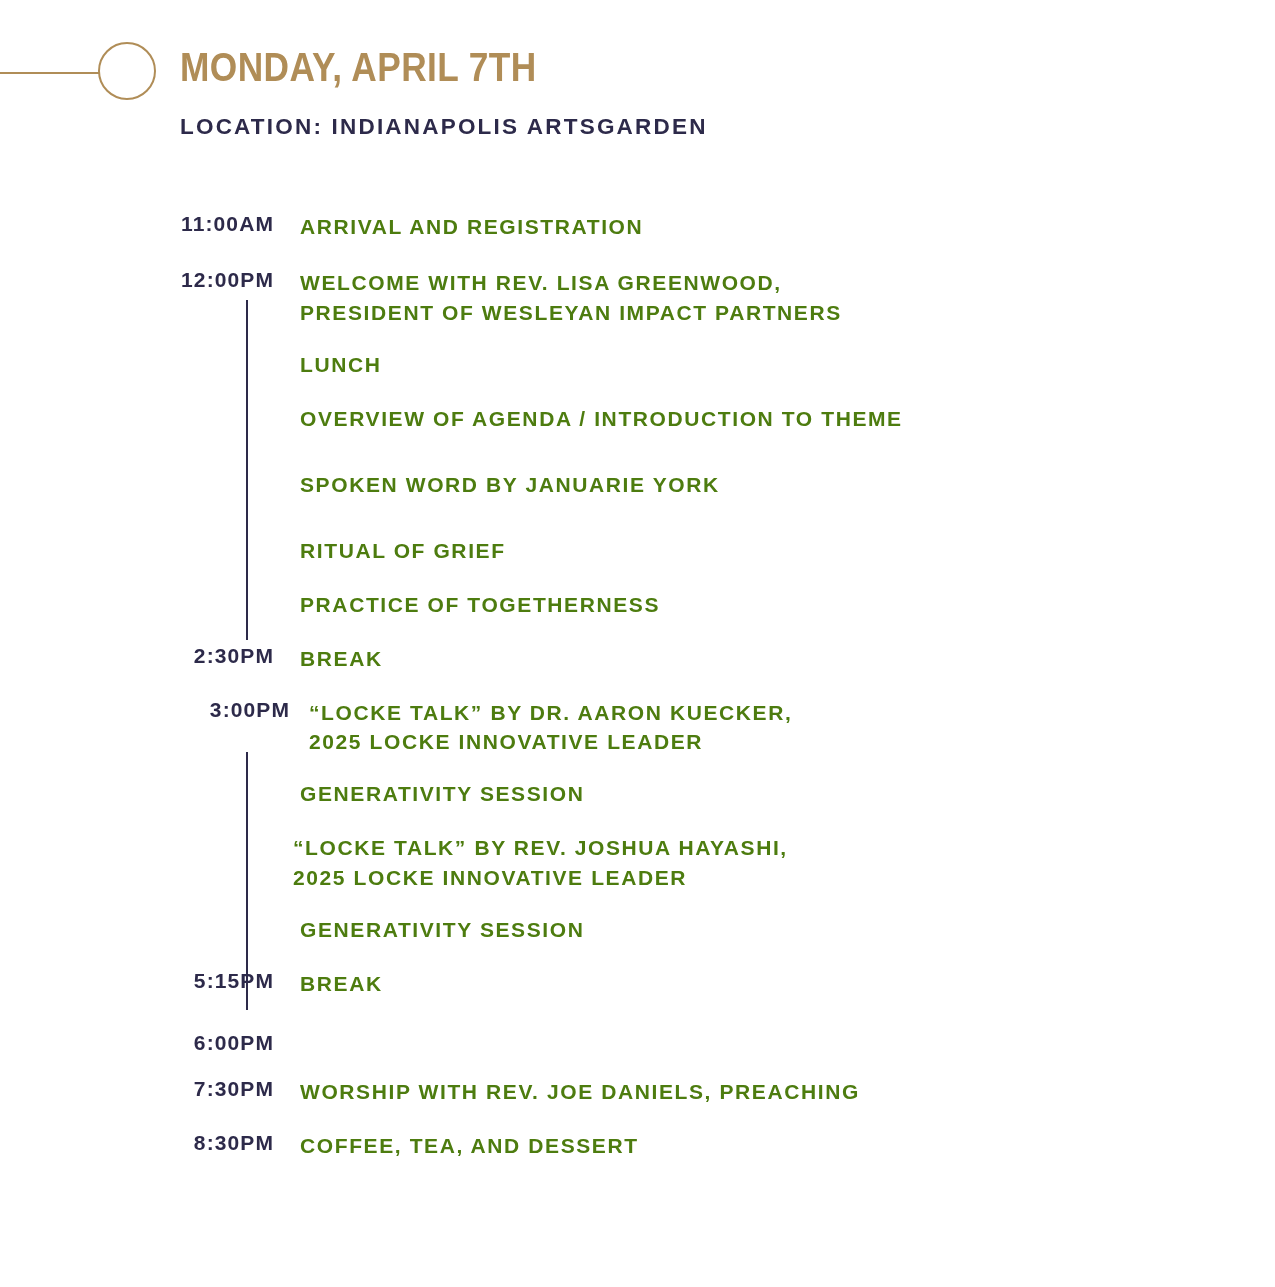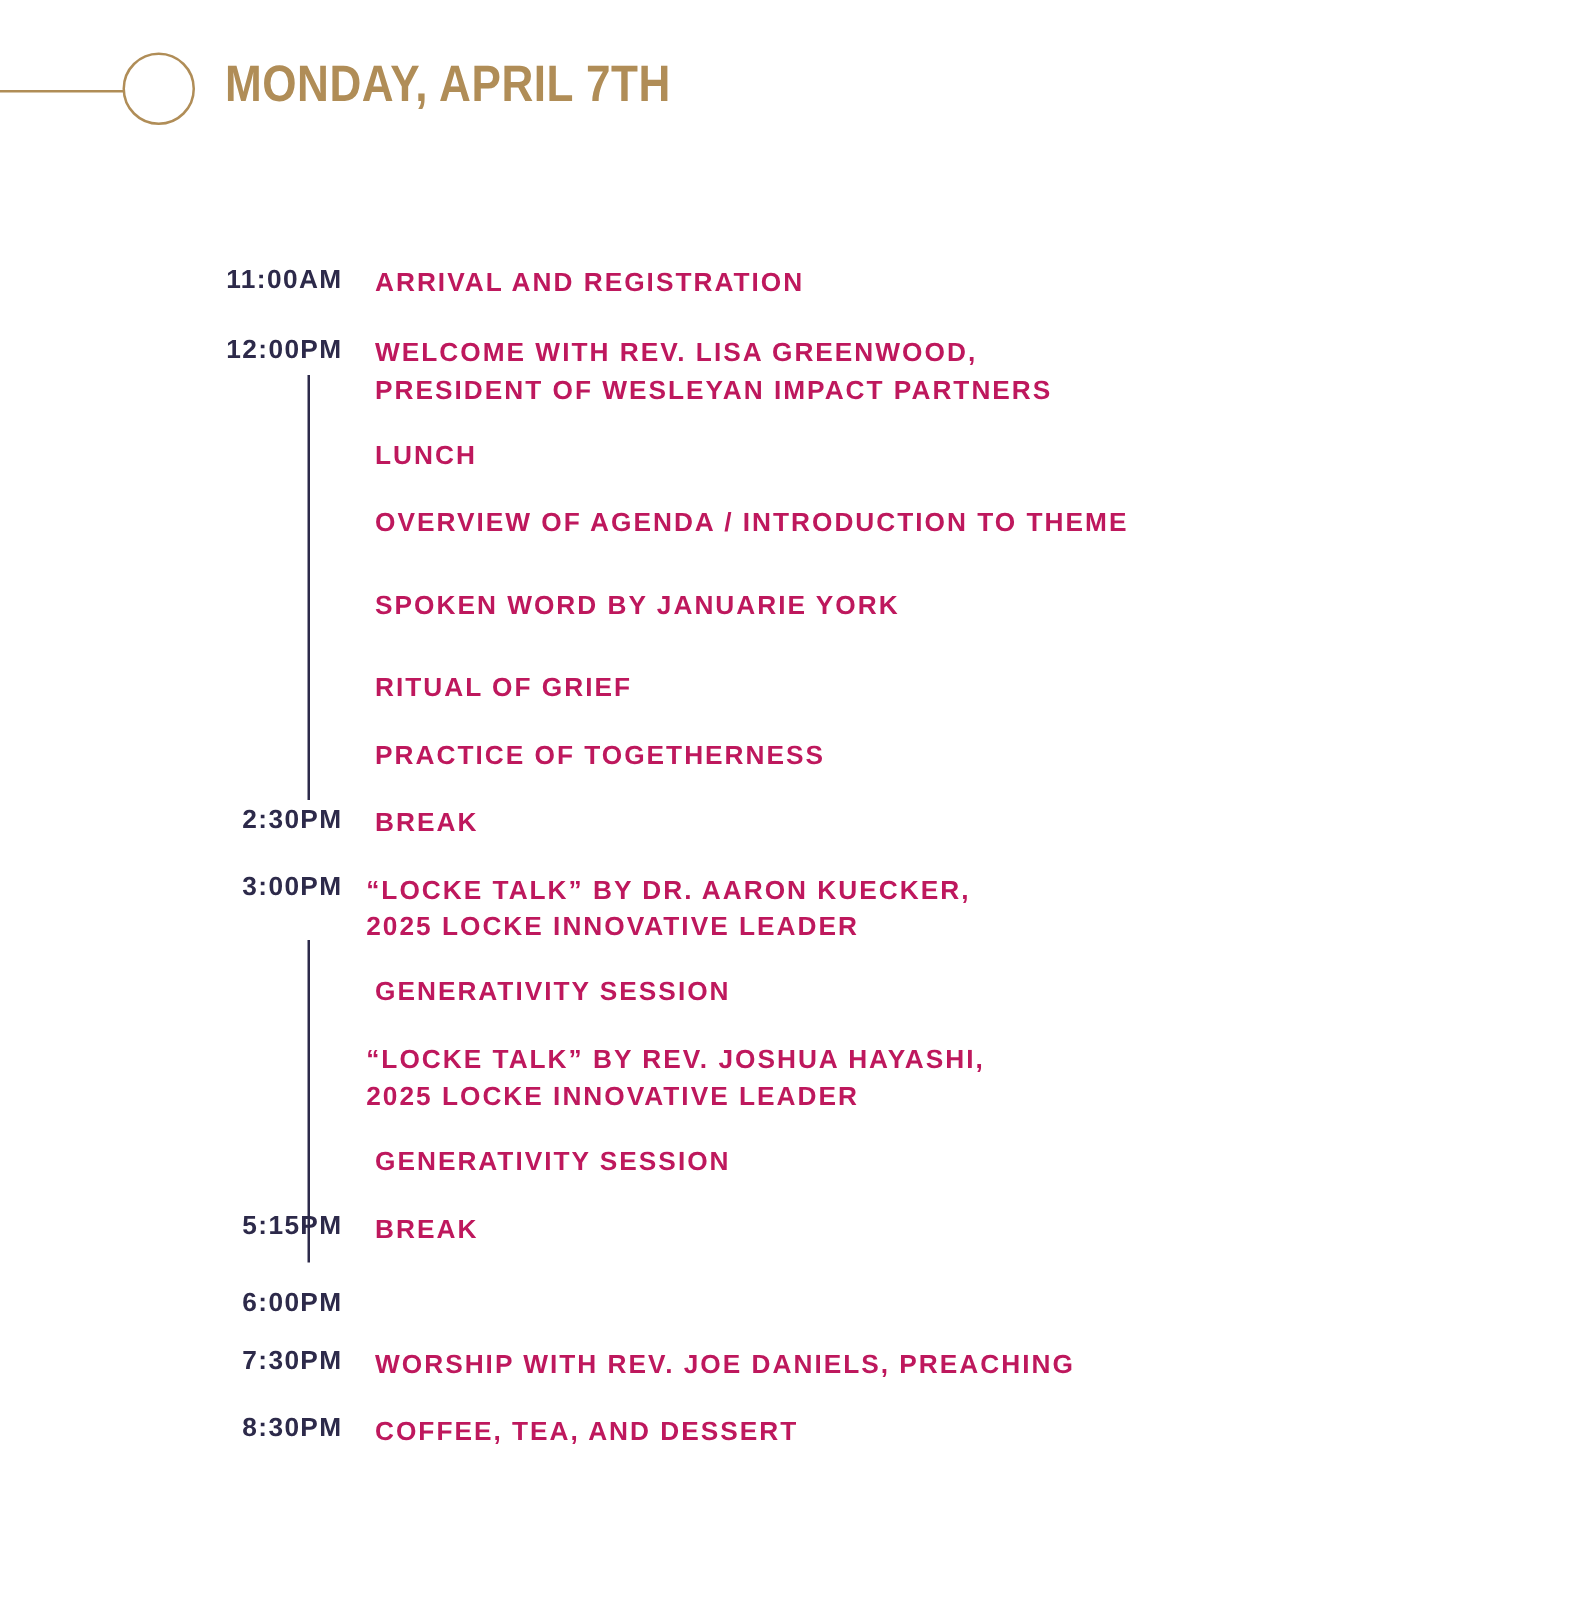--- a/index.html
+++ b/index.html
@@ -103,21 +103,21 @@
     letter-spacing: 1.1px;
     color: #2d2a4a;
     white-space: nowrap;
   }
 
   .desc-cell {
     flex: 1 1 auto;
     font-size: 21px;
     font-weight: bold;
     letter-spacing: 1.6px;
-    color: #be185d;
+    color: #4d7c0f;
     text-transform: uppercase;
     line-height: 1.42;
     white-space: pre-line;
   }
   .desc-quote {
     margin-left: -7px;
   }
 
   
   .vline {
@@ -133,20 +133,21 @@
 <body>
 
 <div class="page">
 
   <div class="deco">
     <div class="deco-line"></div>
     <div class="deco-circle"></div>
   </div>
 
   <div class="title">MONDAY, APRIL 7TH</div>
+  <div class="location">LOCATION: INDIANAPOLIS ARTSGARDEN</div>
 
   <div class="vline vline-a"></div>
   <div class="vline vline-b"></div>
 
   <div class="schedule" id="schedule-list">
       <div class="row" style="margin-top: 22px;">
         <div class="time-cell">11:00AM</div>
         <div class="desc-cell">ARRIVAL AND REGISTRATION</div>
       </div>
       <div class="row" style="margin-top: 24px;">
@@ -171,21 +172,21 @@
         <div class="desc-cell">RITUAL OF GRIEF</div>
       </div>
       <div class="row" style="margin-top: 22px;">
         <div class="time-cell"></div>
         <div class="desc-cell">PRACTICE OF TOGETHERNESS</div>
       </div>
       <div class="row" style="margin-top: 22px;">
         <div class="time-cell">2:30PM</div>
         <div class="desc-cell">BREAK</div>
       </div>
-      <div class="row" style="margin-top: 22px;">
+      <div class="row" style="margin-top: 22px; padding-left: 16px;">
         <div class="time-cell">3:00PM</div>
         <div class="desc-cell desc-quote">“LOCKE TALK” BY DR. AARON KUECKER,
 2025 LOCKE INNOVATIVE LEADER</div>
       </div>
       <div class="row" style="margin-top: 22px;">
         <div class="time-cell"></div>
         <div class="desc-cell">GENERATIVITY SESSION</div>
       </div>
       <div class="row" style="margin-top: 22px;">
         <div class="time-cell"></div>

